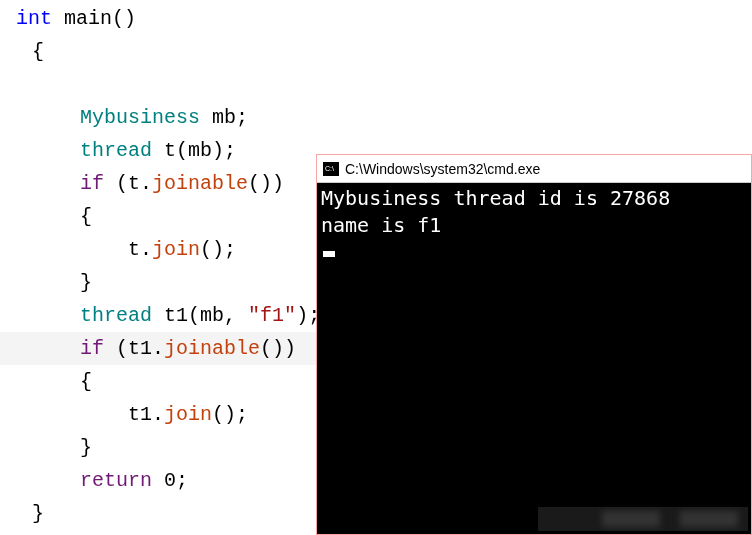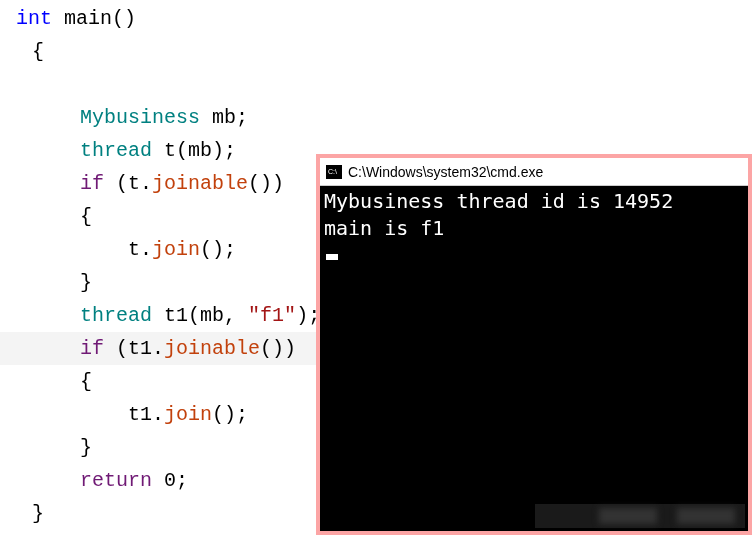--- a/index.html
+++ b/index.html
@@ -44,21 +44,21 @@
       font-size: 14px;
       vertical-align: top;
       line-height: 33px;
     }
     .console-window {
       position: absolute;
       top: 154px;
       left: 316px;
       width: 436px;
       height: 381px;
-      border: 4px solid #fca5a5;
+      border: 1px solid #fca5a5;
       background: #000000;
     }
     .titlebar {
       height: 28px;
       background: #ffffff;
       display: flex;
       align-items: center;
       padding: 0 6px;
       gap: 6px;
       border-bottom: 1px solid #ccc;
@@ -129,21 +129,21 @@
 <body>
 
 <div class="code-editor" id="code-editor"><div class="code-line"><span class="boxdraw"></span><span></span><span class="kw-type">int</span><span> </span><span class="identifier">main</span><span class="paren">()</span></div><div class="code-line"><span>  </span><span class="brace">{</span></div><div class="code-line"><span> </span><span></span></div><div class="code-line"><span>      </span><span class="class-name">Mybusiness</span><span> </span><span class="identifier">mb</span><span class="semi">;</span></div><div class="code-line"><span>      </span><span class="class-name">thread</span><span> </span><span class="identifier">t</span><span class="paren">(</span><span class="identifier">mb</span><span class="paren">)</span><span class="semi">;</span></div><div class="code-line"><span>      </span><span class="kw-flow">if</span><span> </span><span class="paren">(</span><span class="identifier">t.</span><span class="method">joinable</span><span class="paren">())</span></div><div class="code-line"><span>      </span><span class="brace">{</span></div><div class="code-line"><span>          </span><span class="identifier">t.</span><span class="method">join</span><span class="paren">()</span><span class="semi">;</span></div><div class="code-line"><span>      </span><span class="brace">}</span></div><div class="code-line"><span>      </span><span class="class-name">thread</span><span> </span><span class="identifier">t1</span><span class="paren">(</span><span class="identifier">mb</span><span class="paren">, </span><span class="string">"f1"</span><span class="paren">)</span><span class="semi">;</span></div><div class="code-line highlighted"><span>      </span><span class="kw-flow">if</span><span> </span><span class="paren">(</span><span class="identifier">t1.</span><span class="method">joinable</span><span class="paren">())</span></div><div class="code-line"><span>      </span><span class="brace">{</span></div><div class="code-line"><span>          </span><span class="identifier">t1.</span><span class="method">join</span><span class="paren">()</span><span class="semi">;</span></div><div class="code-line"><span>      </span><span class="brace">}</span></div><div class="code-line"><span>      </span><span class="kw-flow">return</span><span> </span><span class="number">0</span><span class="semi">;</span></div><div class="code-line"><span>  </span><span class="brace">}</span></div></div>
 
 <div class="console-window">
   <div class="titlebar">
     <div class="titlebar-icon"></div>
     <div class="titlebar-text">C:\Windows\system32\cmd.exe</div>
   </div>
   <div class="console-body">
-    <div class="console-line">Mybusiness thread id is 14952</div>
-    <div class="console-line">main is f1</div>
+    <div class="console-line">Mybusiness thread id is 27868</div>
+    <div class="console-line">name is f1</div>
     <div class="console-line"><span class="cursor"></span></div>
   </div>
   <div class="blur-area">
     <div class="blur-block"></div>
     <div class="blur-block"></div>
   </div>
 </div>
 
 </body></html>

